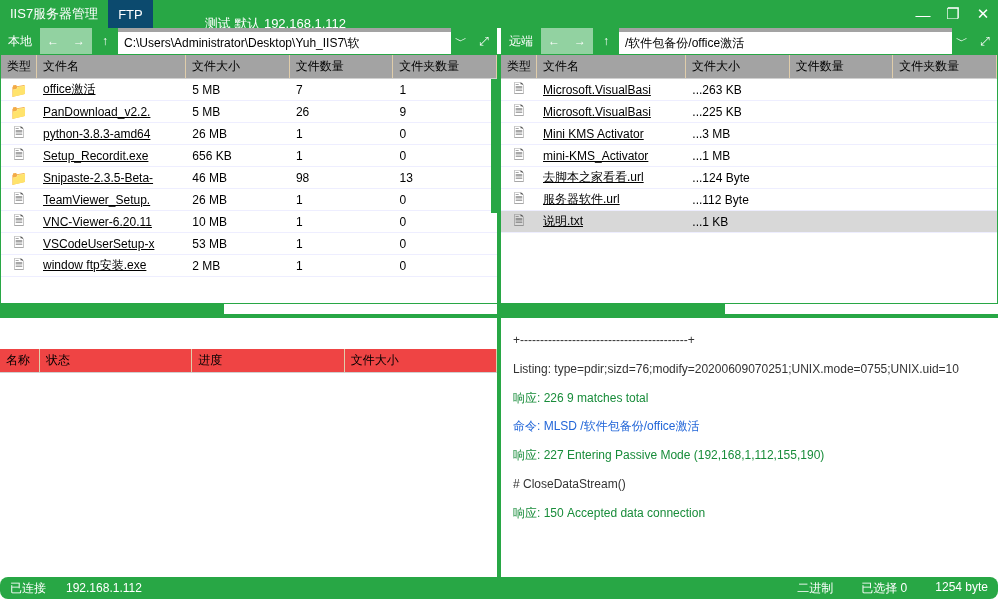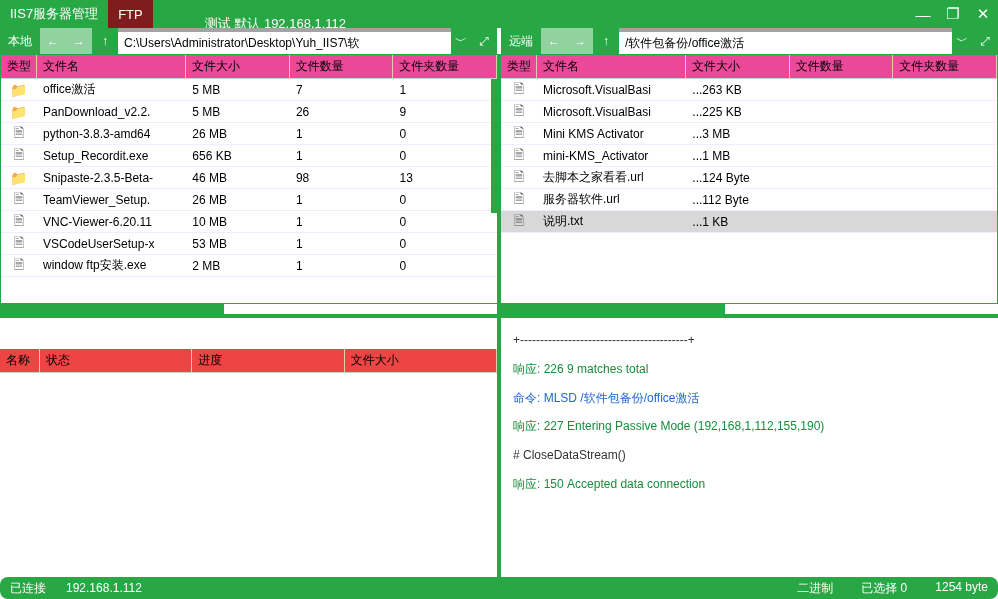--- a/index.html
+++ b/index.html
@@ -1,47 +1,47 @@
 <!DOCTYPE html>
 <html><head>
 <meta charset="utf-8">
 <style>
 * { margin: 0; padding: 0; box-sizing: border-box; font-family: "Microsoft YaHei", Arial, sans-serif; font-size: 12px; }
 body { width: 998px; height: 599px; overflow: hidden; background: #fff; }
 .titlebar { height: 28px; background: #28a745; color: #fff; display: flex; align-items: center; }
 .titlebar .app-name { padding: 0 10px; background: #28a745; height: 100%; display: flex; align-items: center; font-size: 13px; }
-.titlebar .ftp-tag { background: #7f1d1d; padding: 0 10px; height: 100%; display: flex; align-items: center; font-size: 13px; }
+.titlebar .ftp-tag { background: #0c4a6e; padding: 0 10px; height: 100%; display: flex; align-items: center; font-size: 13px; }
 .titlebar .conn-info { padding-left: 52px; font-size: 13px; margin-top: 20px; }
 .titlebar .win-btns { margin-left: auto; display: flex; }
 .titlebar .win-btn { width: 30px; height: 28px; display: flex; align-items: center; justify-content: center; cursor: pointer; font-size: 15px; }
 .navbar { display: flex; height: 26px; }
 .nav-half { flex: 1; display: flex; min-width: 0; }
 .nav-label { background: #28a745; color: #fff; padding: 0 8px; display: flex; align-items: center; min-width: 40px; }
 .nav-arrow { background: #28a745; color: #fff; width: 26px; display: flex; align-items: center; justify-content: center; cursor: pointer; }
 .nav-arrow.disabled { opacity: 0.5; }
 .nav-path { flex: 1; padding: 0 6px; display: flex; align-items: center; background: #fff; border-top: 4px solid #a3a3a3; white-space: nowrap; overflow: hidden; }
 .nav-chev { background: #28a745; color: #fff; width: 20px; display: flex; align-items: center; justify-content: center; cursor: pointer; }
 .nav-div { width: 4px; background: #fff; }
 .panes { display: flex; height: 250px; }
 .pane { flex: 1; display: flex; flex-direction: column; border: 1px solid #28a745; overflow: hidden; }
 .pane.left { border-right: none; }
 .pane.right { border-left: none; }
 .pane-sep { width: 4px; background: #28a745; }
-.thead { display: flex; background: #ec4899; height: 24px; border-bottom: 1px solid #d0d0d0; }
+.thead { display: flex; background: #a3a3a3; height: 24px; border-bottom: 1px solid #d0d0d0; }
 .th { padding: 0 6px; display: flex; align-items: center; border-right: 1px solid #e0cdaa; overflow: hidden; white-space: nowrap; }
 .col-type { width: 36px; }
 .col-name { flex: 3; }
 .col-size { flex: 2; }
 .col-count { flex: 2; }
 .col-folders { flex: 2; }
 .tbody { flex: 1; overflow: hidden; position: relative; }
 .row { display: flex; height: 22px; align-items: center; border-bottom: 1px solid #eef; }
 .row.selected { background: #d8d8d8; }
 .cell { padding: 0 6px; overflow: hidden; white-space: nowrap; }
-.cell.name { display: flex; align-items: center; gap: 4px; }
+.cell.name { display: flex; align-items: center; gap: 4px; text-decoration: underline; }
 .icon-folder { color: #e8b400; font-size: 14px; }
 .icon-file { color: #555; font-size: 13px; }
 .vscroll { position: absolute; right: 0; top: 0; width: 6px; height: 60%; background: #28a745; }
 .hscroll-area { height: 10px; display:flex; }
 .hscroll-bar { height:10px; background:#28a745; }
 .lower { display: flex; height: 263px; border-top: 4px solid #28a745; }
 .lower-left { flex: 1; display: flex; flex-direction: column; border-right: 2px solid #28a745; }
 .lower-right { flex: 1; display: flex; flex-direction: column; border-left: 2px solid #28a745; }
 .lower .thead { background: #ef4444; margin-top: 31px; }
 .log-body { flex: 1; padding: 8px 12px; font-size: 12px; line-height: 2.4; overflow: hidden; }
@@ -249,20 +249,21 @@
       <div class="th" style="flex:2">进度</div>
       <div class="th" style="flex:2">文件大小</div>
     </div>
     <div class="transfer-body">
       
     </div>
   </div>
   <div class="lower-right">
     <div class="log-body" id="log-body">
         <div class="log-line log-dash">+------------------------------------------+</div>
+        <div class="log-line log-list">Listing:  type=pdir;sizd=76;modify=20200609070251;UNIX.mode=0755;UNIX.uid=10</div>
         <div class="log-line log-resp">响应: 226 9 matches total</div>
         <div class="log-line log-cmd">命令:  MLSD /软件包备份/office激活</div>
         <div class="log-line log-resp">响应: 227 Entering Passive Mode (192,168,1,112,155,190)</div>
         <div class="log-line log-close"># CloseDataStream()</div>
         <div class="log-line log-resp">响应: 150 Accepted data connection</div>
       </div>
   </div>
 </div>
 
 <div class="statusbar">

